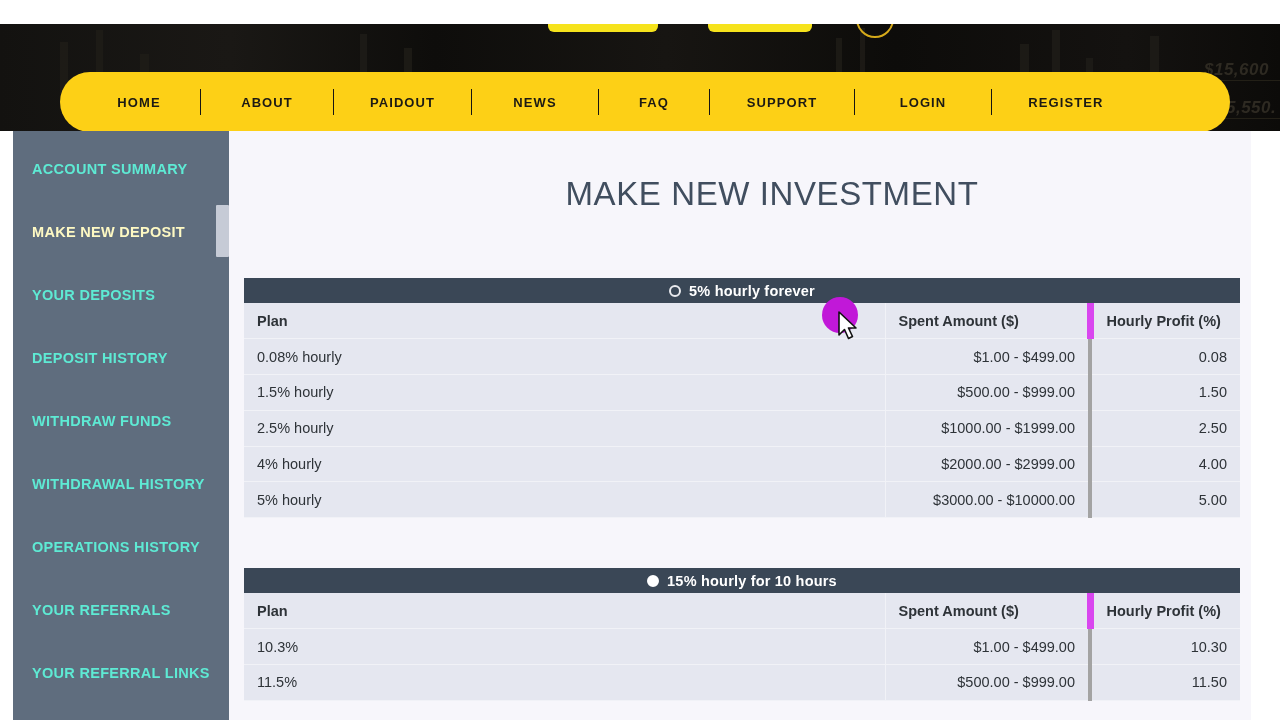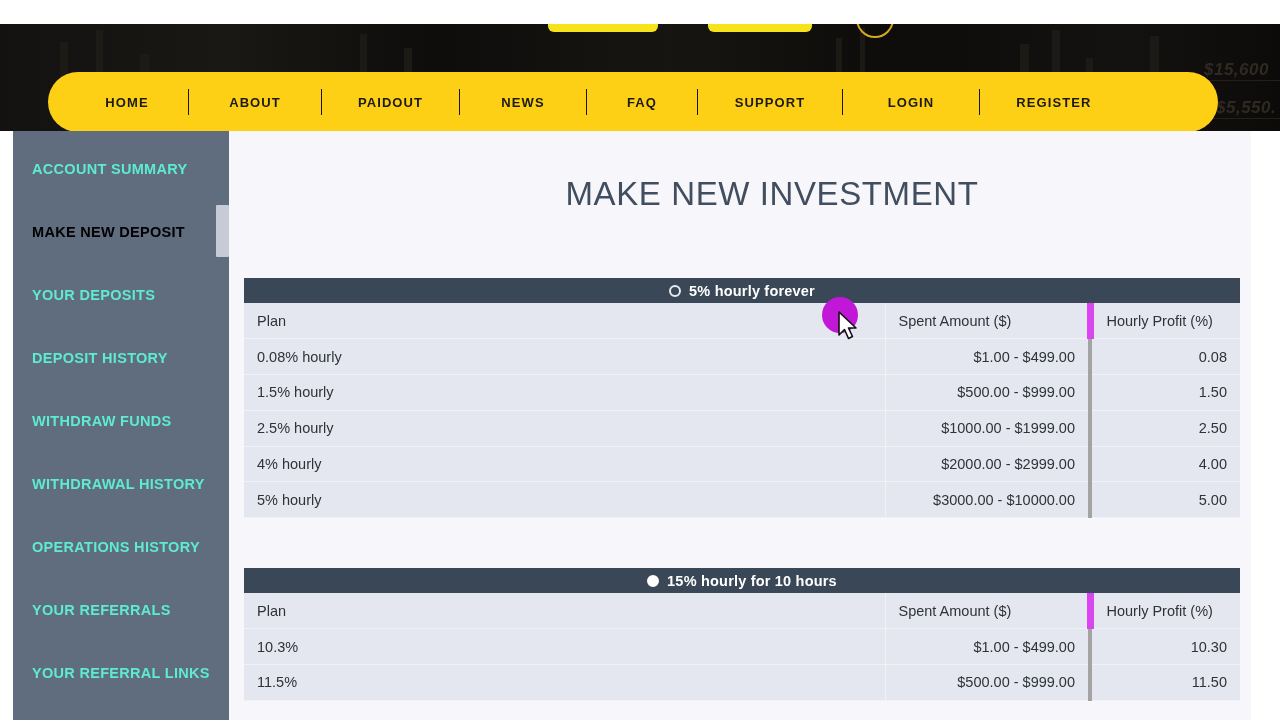--- a/index.html
+++ b/index.html
@@ -58,21 +58,21 @@
   .hero-circle {
     position: absolute;
     border: 2px solid #d6aa1a;
     border-radius: 50%;
     width: 38px; height: 38px;
     left: 856px; top: -24px;
   }
 
   .navbar {
     position: absolute;
-    left: 48px; top: 48px;
+    left: 60px; top: 48px;
     width: 1170px; height: 60px;
     background: #fdd016;
     border-radius: 30px;
     display: flex;
     align-items: center;
     padding-left: 18px;
   }
   .nav-item {
     font-size: 13px;
     font-weight: 600;
@@ -105,21 +105,21 @@
   .side-item {
     position: absolute;
     left: 19px;
     font-size: 14.5px;
     font-weight: bold;
     letter-spacing: .3px;
     color: #5eead4;
     white-space: nowrap;
     cursor: pointer;
   }
-  .side-item.active { color: #000000; }
+  .side-item.active { color: #fef9c3; }
   .side-scroll-thumb {
     position: absolute;
     left: 216px; top: 205px;
     width: 13px; height: 52px;
     background: #c6cbd6;
     border-radius: 1px;
   }
 
   
   .main {
@@ -187,21 +187,21 @@
     color: #2e3338;
     padding: 0 13px;
     height: 35.8px;
     background: #e5e7f0;
     border-bottom: 1px solid #f1f2f7;
     font-weight: normal;
     vertical-align: middle;
     overflow: hidden;
     white-space: nowrap;
   }
-  table.plan-table th { text-align: left; }
+  table.plan-table th { text-align: left; font-weight: bold; }
   table.plan-table tr td:nth-child(1),
   table.plan-table tr th:nth-child(1) { width: 641px; text-align: left; }
   table.plan-table tr td:nth-child(2) { width: 205px; text-align: right; border-left: 1px solid #f1f2f7; }
   table.plan-table tr th:nth-child(2) { width: 205px; text-align: left; border-left: 1px solid #f1f2f7; }
   table.plan-table tr td:nth-child(3) { width: 150px; text-align: right; border-left: 4px solid #a3a3a3; }
   table.plan-table tr th:nth-child(3) { width: 150px; text-align: left; border-left: 7px solid #d946ef; }
 
   
   .click-halo {
     position: absolute;

